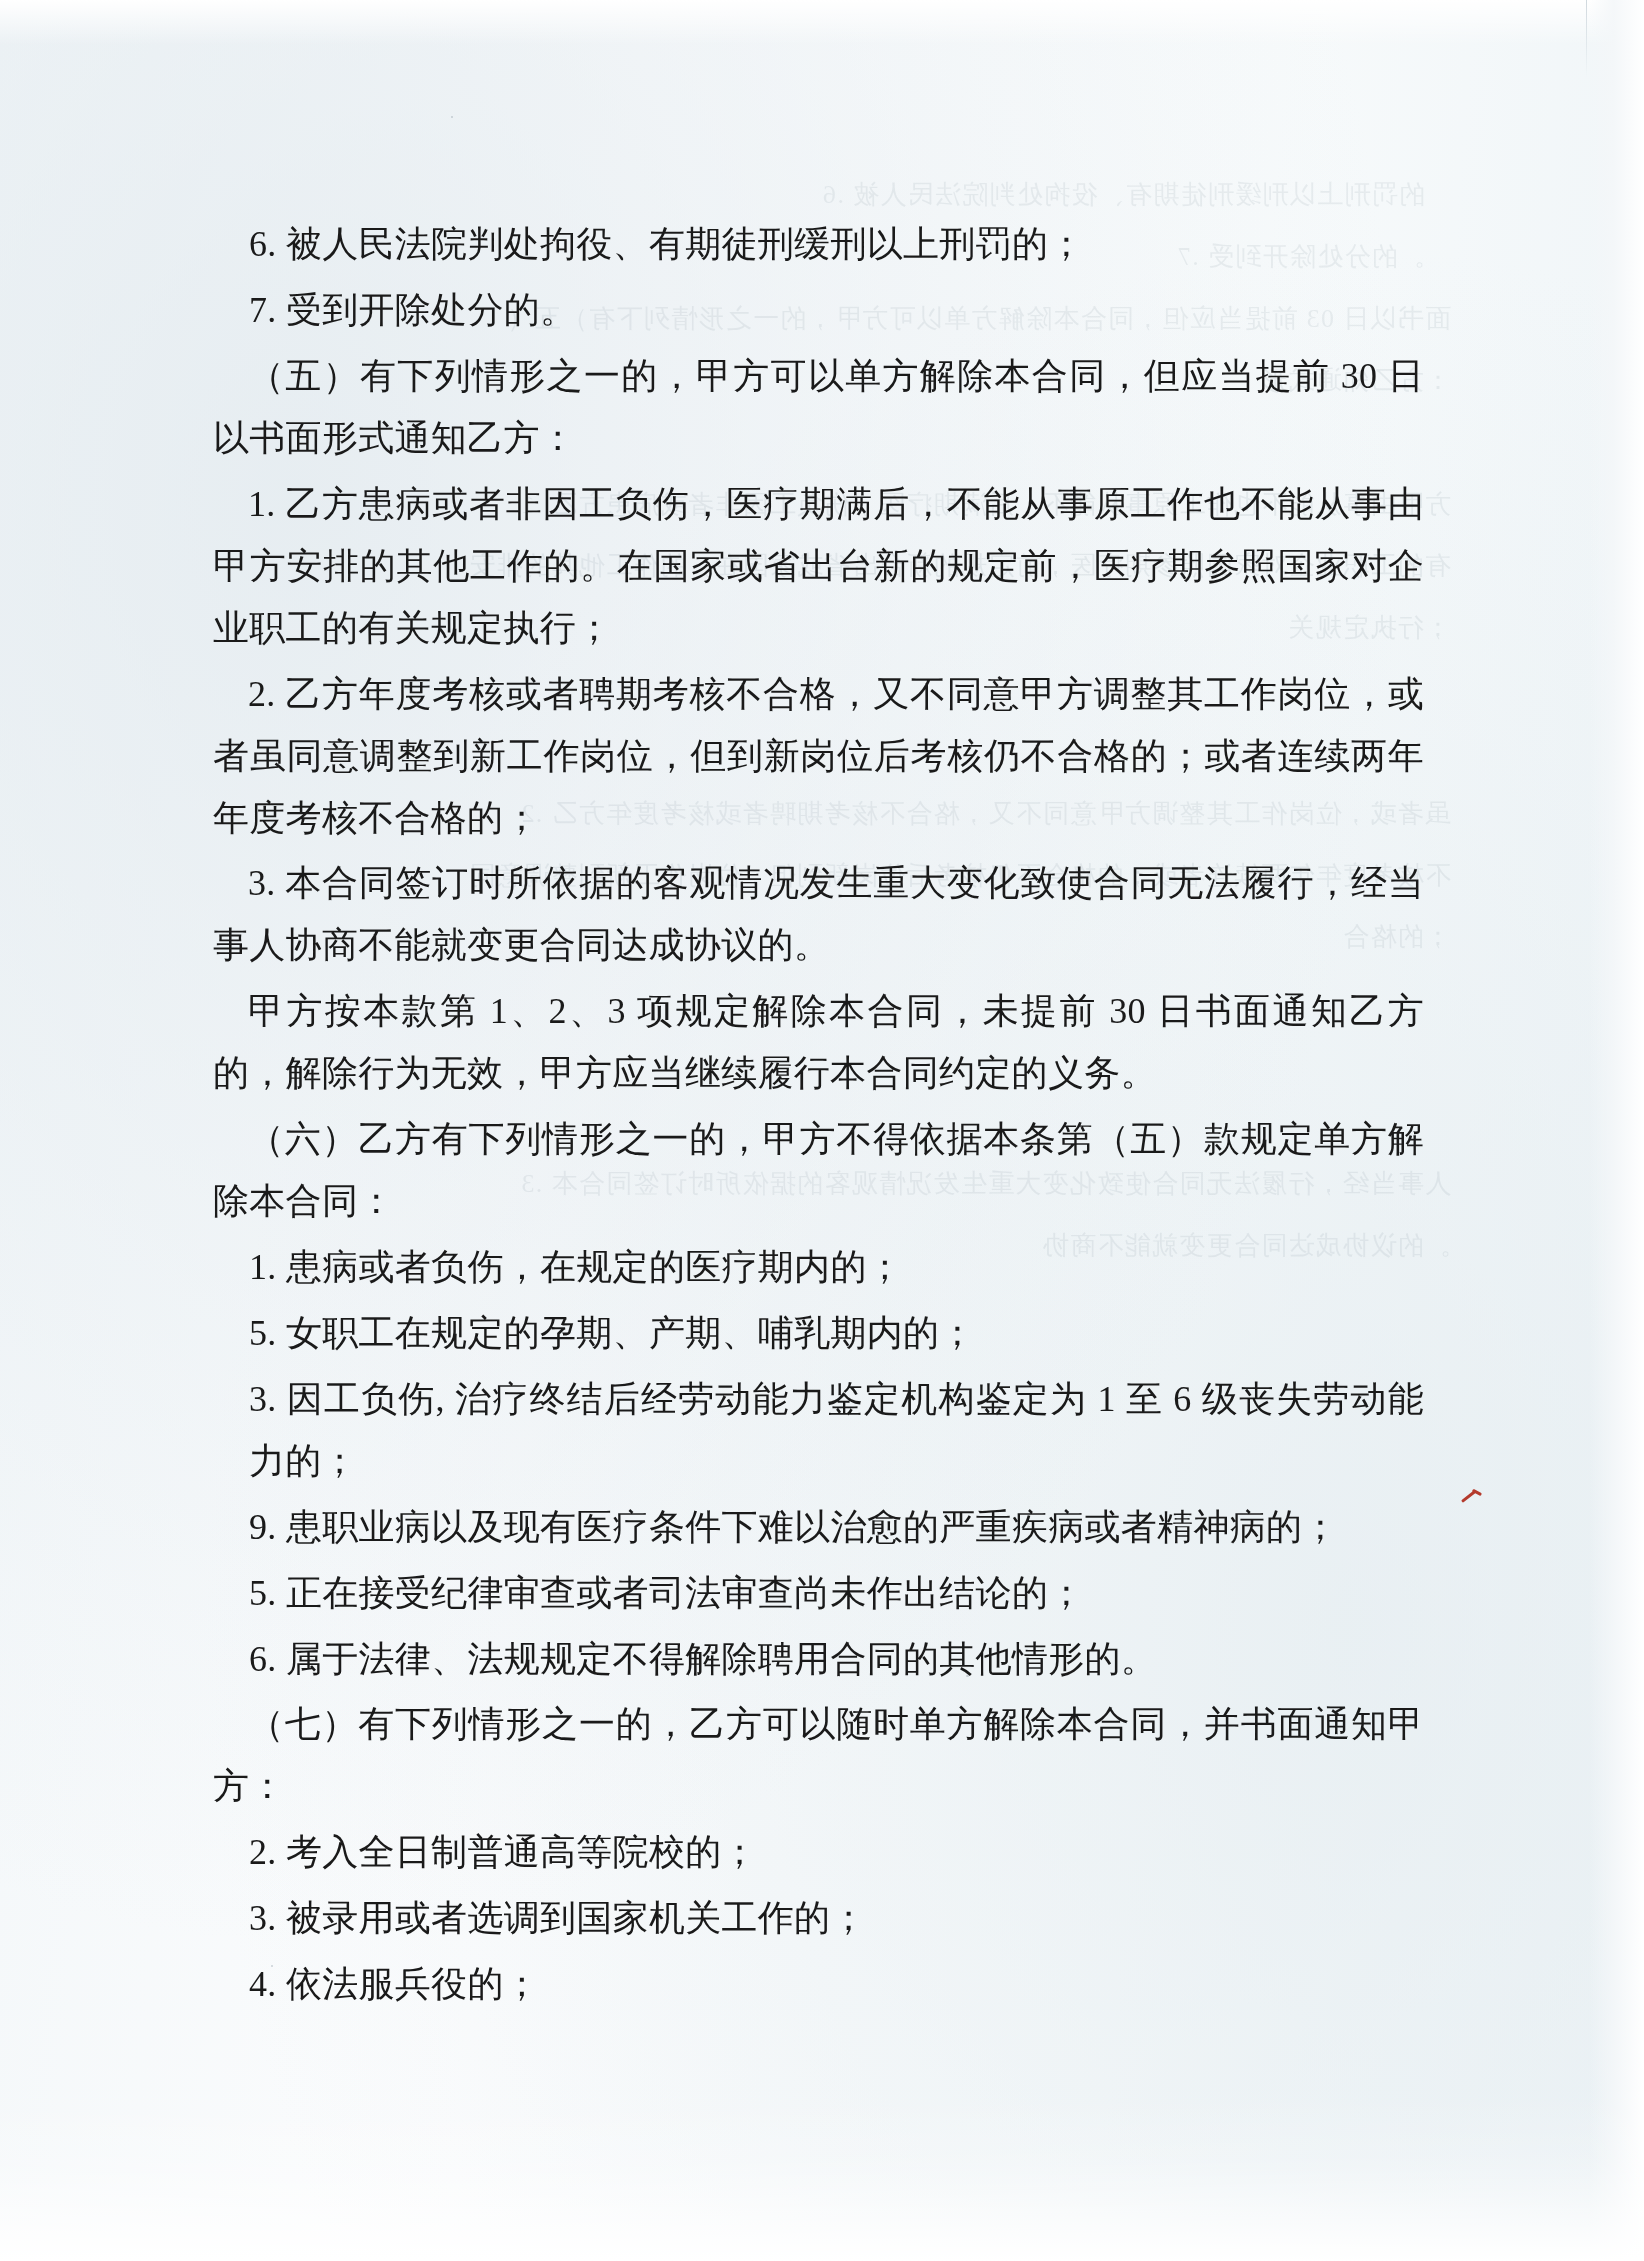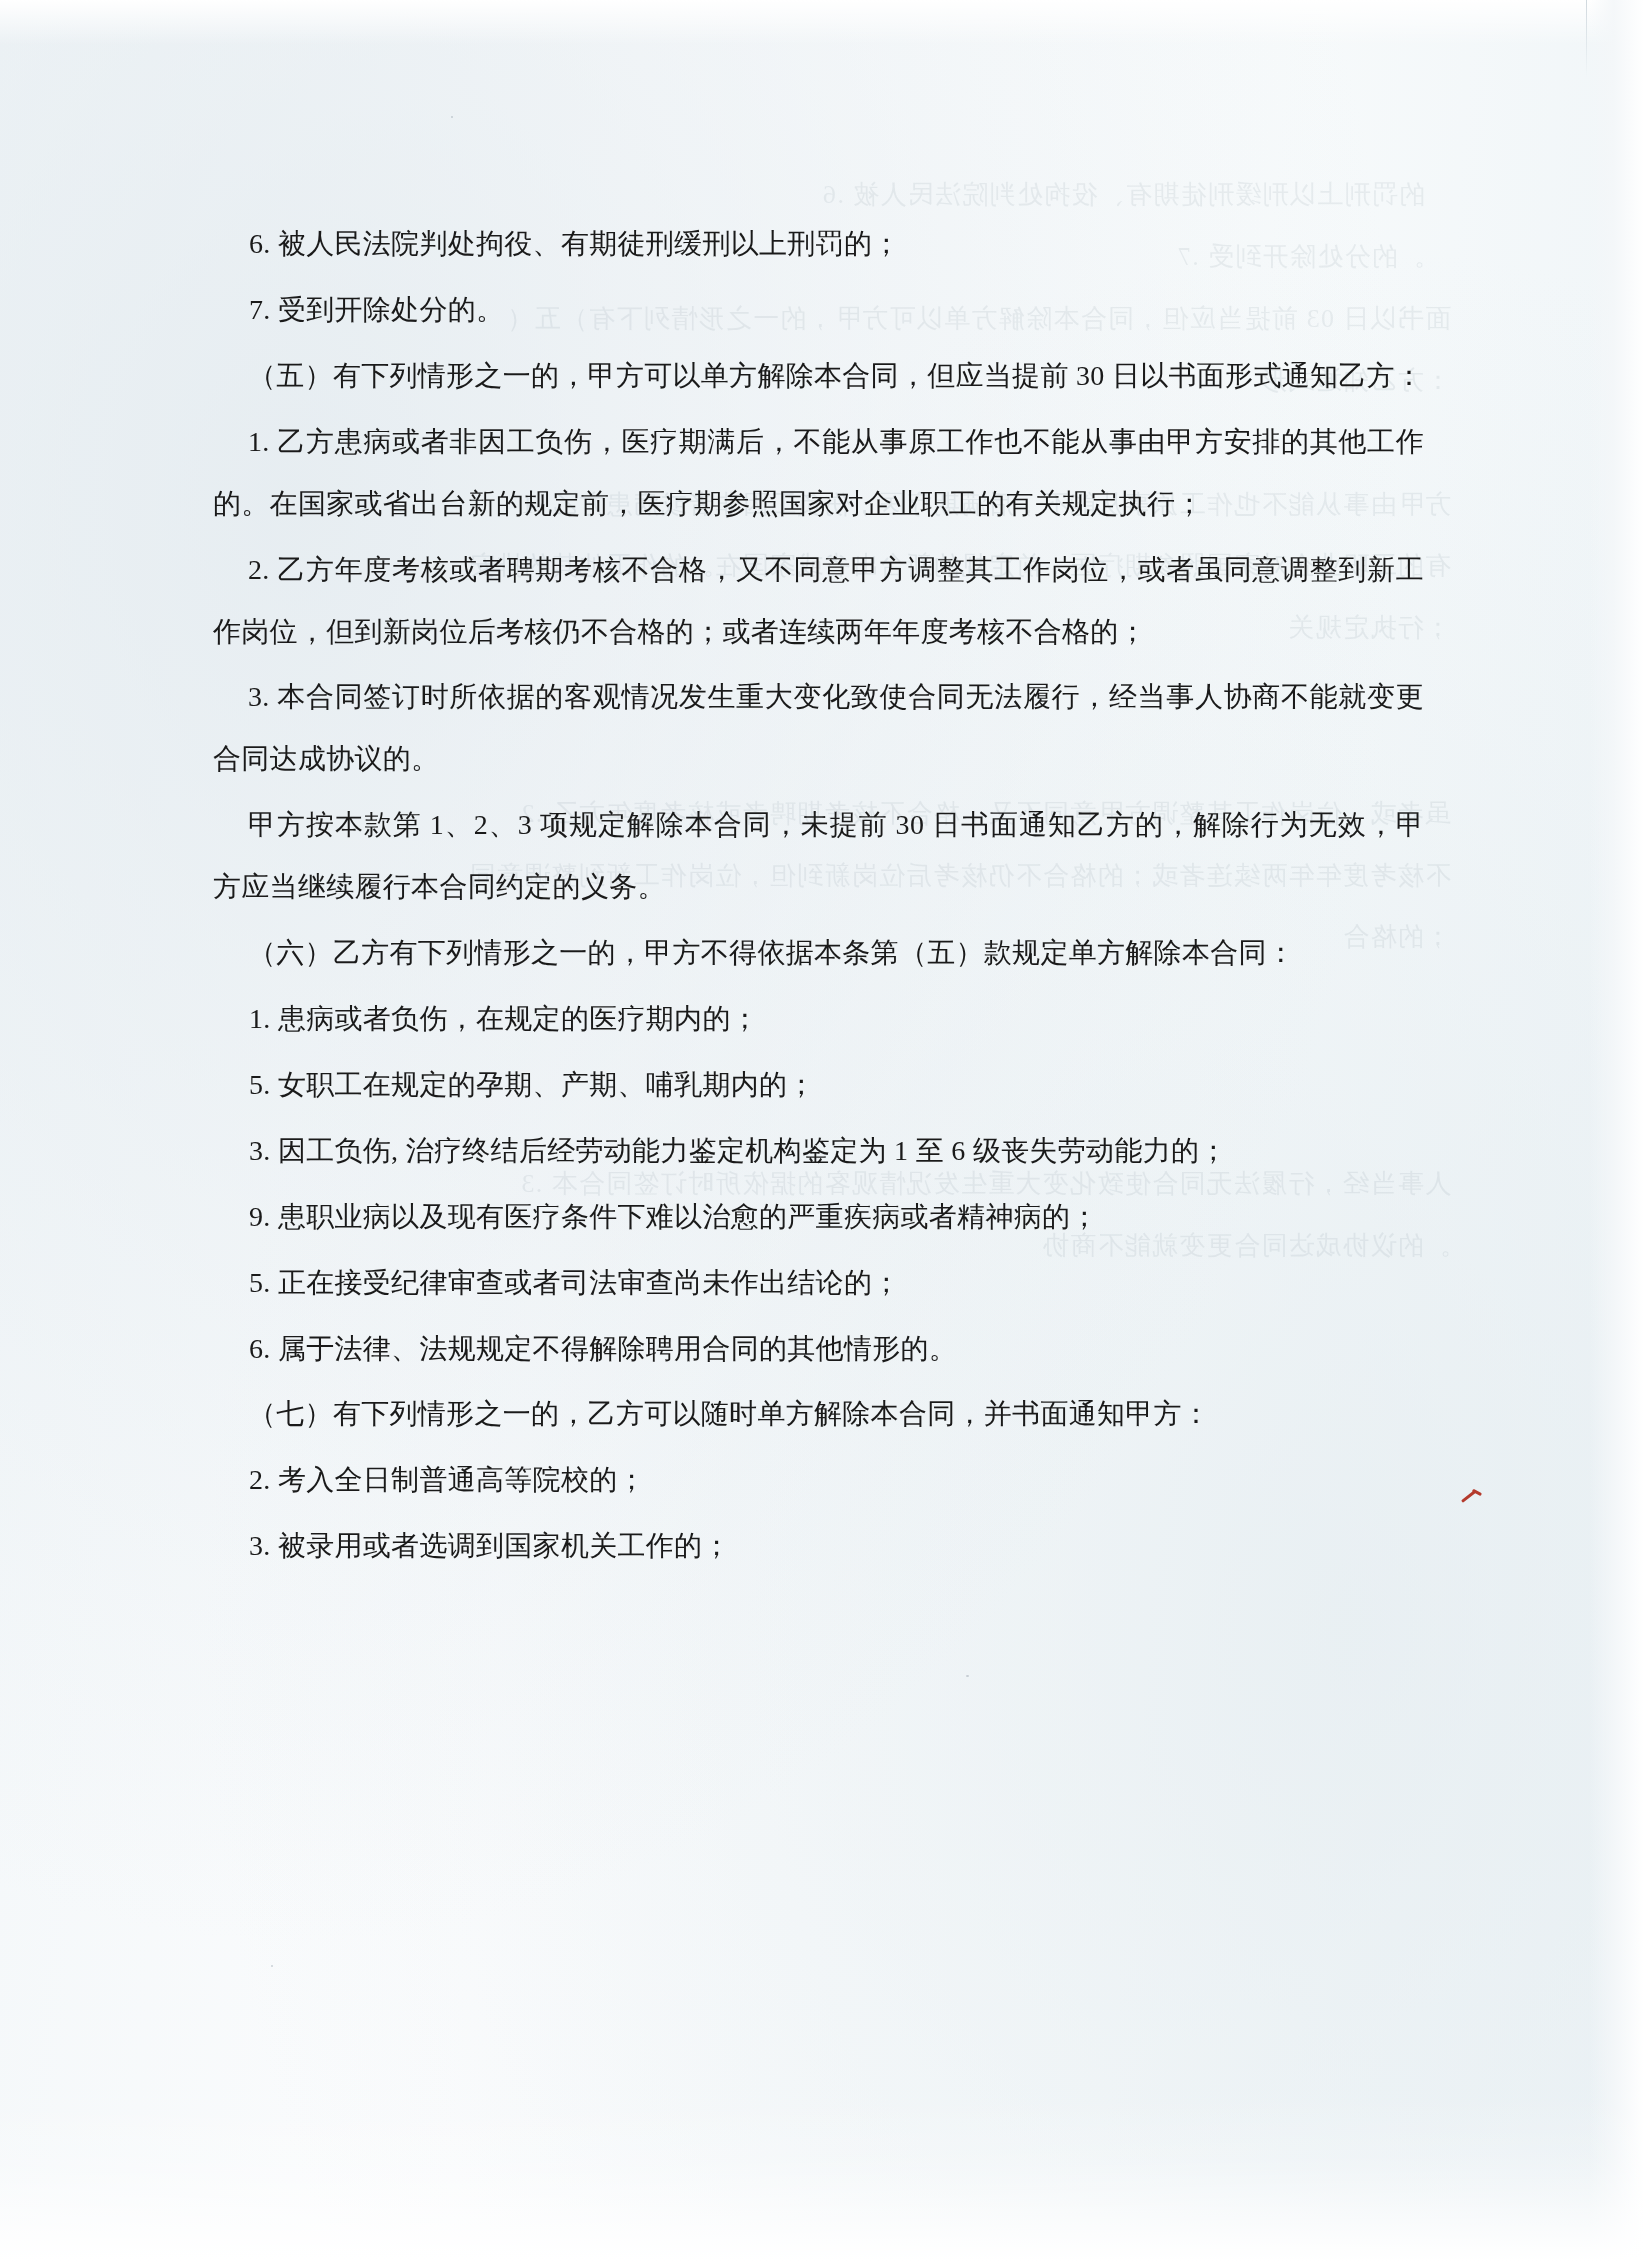--- a/index.html
+++ b/index.html
@@ -80,21 +80,21 @@
   }
 
   .content {
     position: absolute;
     left: 213px;
     top: 213px;
     width: 1211px;
   }
   .para {
     margin: 0 0 3.9px 0;
-    font-size: 28px;
+    font-size: 36px;
     line-height: 62px;
     color: #1a1a1a;
     text-align: justify;
     letter-spacing: 0.3px;
   }
   .indent-full { text-indent: 35px; }
   .num-item {
     padding-left: 36px;
   }
 
@@ -164,20 +164,21 @@
     <p class="para indent-full">（六）乙方有下列情形之一的，甲方不得依据本条第（五）款规定单方解除本合同：</p>
     <p class="para num-item">1. 患病或者负伤，在规定的医疗期内的；</p>
     <p class="para num-item">5. 女职工在规定的孕期、产期、哺乳期内的；</p>
     <p class="para num-item">3. 因工负伤, 治疗终结后经劳动能力鉴定机构鉴定为 1 至 6 级丧失劳动能力的；</p>
     <p class="para num-item">9. 患职业病以及现有医疗条件下难以治愈的严重疾病或者精神病的；</p>
     <p class="para num-item">5. 正在接受纪律审查或者司法审查尚未作出结论的；</p>
     <p class="para num-item">6. 属于法律、法规规定不得解除聘用合同的其他情形的。</p>
     <p class="para indent-full">（七）有下列情形之一的，乙方可以随时单方解除本合同，并书面通知甲方：</p>
     <p class="para num-item">2. 考入全日制普通高等院校的；</p>
     <p class="para num-item">3. 被录用或者选调到国家机关工作的；</p>
+    <p class="para num-item">4. 依法服兵役的；</p>
   </div>
 
   <div class="ink-mark"></div>
 
   <div class="speck" style="left:451px; top:116px; width:1.9px; height:1.9px;"></div>
   <div class="speck" style="left:966px; top:1675px; width:2.6px; height:1.9px;"></div>
   <div class="speck" style="left:271px; top:1965px; width:1.9px; height:1.9px;"></div>
 
   <div class="edge-top"></div>
   <div class="edge-right"></div>

